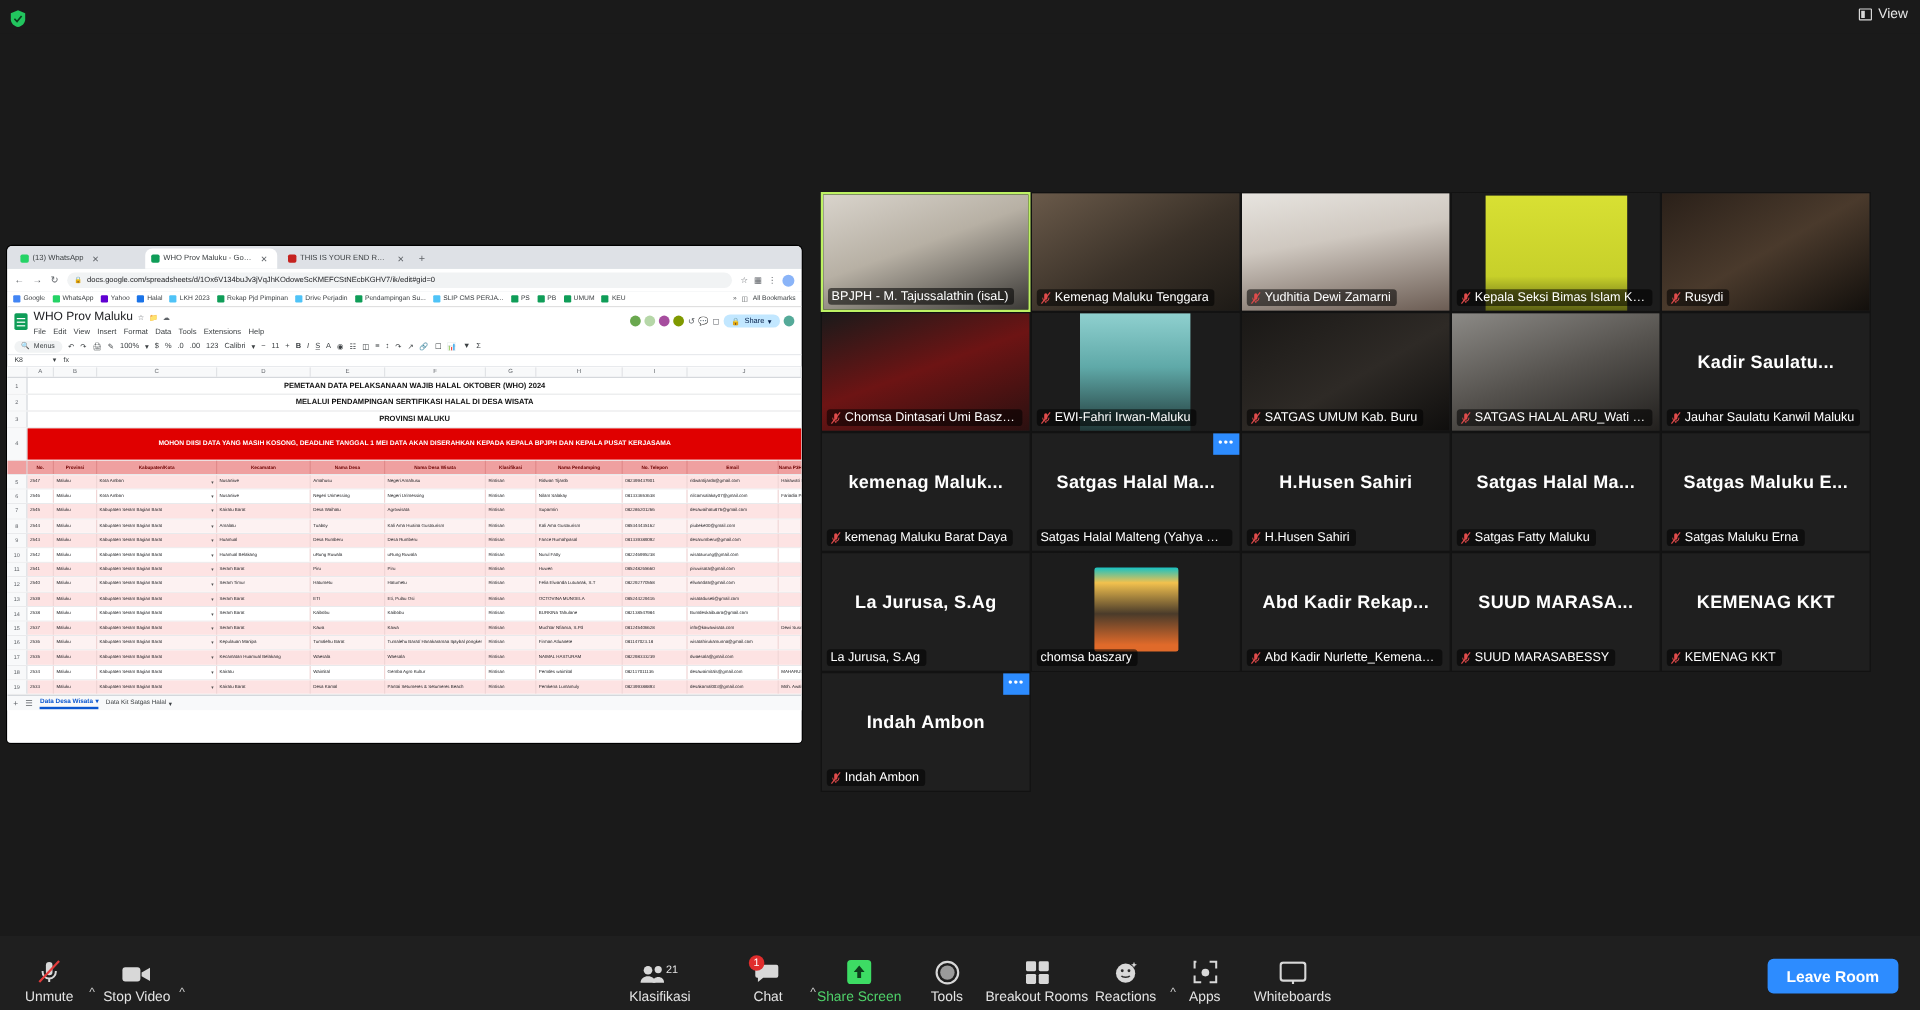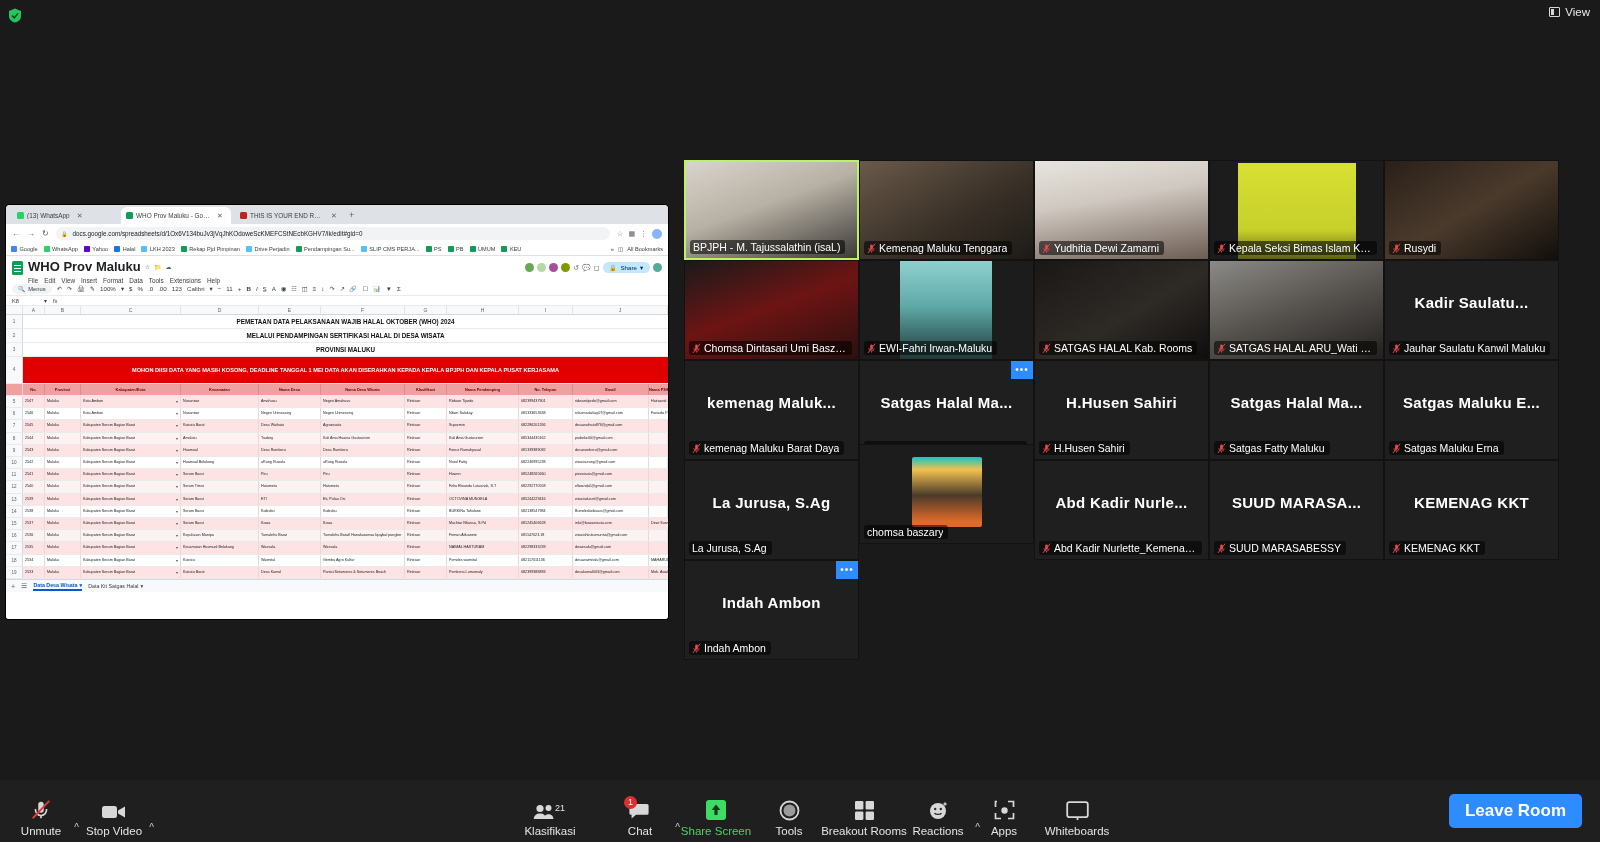--- a/index.html
+++ b/index.html
@@ -50,21 +50,21 @@
   .bmk i { width: 6px; height: 6px; border-radius: 1px; display: inline-block; flex: none; }
   .bmk-right { margin-left: auto; display: flex; align-items: center; gap: 4px; font-size: 5.6px; color: #3c4043; }
 
   
   .gs { background: #fff; height: 363px; position: relative; }
   .gs-head { display: flex; align-items: flex-start; padding: 3px 6px 0 6px; height: 26px; }
   .gs-logo { width: 11px; height: 14px; background: #0f9d58; border-radius: 1.5px; margin-right: 5px; margin-top: 2px;
     position: relative; }
   .gs-logo::after { content:""; position:absolute; left:2px; top:4px; width:7px; height:1px; background:#fff;
     box-shadow: 0 3px 0 #fff, 0 6px 0 #fff; }
-  .gs-title { font-size: 13px; color: #202124; font-weight: 700; }
+  .gs-title { font-size: 10px; color: #202124; font-weight: 400; }
   .gs-titrow { display: flex; align-items: center; gap: 4px; }
   .gs-star { font-size: 6px; color: #5f6368; }
   .gs-menu { display: flex; gap: 6px; font-size: 6.4px; color: #3c4043; margin-top: 3px; }
   .gs-hright { margin-left: auto; display: flex; align-items: center; gap: 3px; margin-top: 3px; }
   .pill { height: 11px; padding: 0 7px; border-radius: 6px; background: #c2e7ff; font-size: 6.2px;
     color: #041e49; display: flex; align-items: center; gap: 3px; }
   .circ { width: 9px; height: 9px; border-radius: 50%; display: inline-block; }
 
   .gs-toolbar { height: 14px; display: flex; align-items: center; gap: 5px; padding: 0 6px;
     font-size: 6.2px; color: #3c4043; border-bottom: 1px solid #e8eaed; }
@@ -128,21 +128,21 @@
   .tb-item { position: absolute; bottom: 5px; display: flex; flex-direction: column;
     align-items: center; width: 76px; cursor: pointer; }
   .tb-ico { height: 22px; display: flex; align-items: flex-end; justify-content: center; position: relative; }
   .tb-lbl { font-size: 11.5px; color: #e4e4e4; margin-top: 4px; white-space: nowrap; }
   .tb-lbl.green { color: #4fd16a; }
   .caret { position: absolute; color: #cfcfcf; font-size: 10px; bottom: 4px; }
   .badge { position: absolute; top: -3px; right: 14px; background: #e02d2d; color: #fff;
     font-size: 9px; border-radius: 8px; min-width: 13px; height: 13px; line-height: 13px;
     text-align: center; padding: 0 3px; }
   .leave { position: absolute; right: 18px; bottom: 14px; background: #2d8cff; color: #fff;
-    font-size: 17px; font-weight: bold; border-radius: 5px; padding: 7px 16px; border: none;
+    font-size: 13px; font-weight: bold; border-radius: 5px; padding: 7px 16px; border: none;
     cursor: pointer; font-family: "Liberation Sans", sans-serif; }
 </style>
 </head>
 <body>
 
 <div id="app">
 
   <div class="topbar">
     <svg class="shield" viewBox="0 0 14 15">
       <path d="M7 0.6 L13 3 V8 C13 11.5 10.3 13.8 7 14.5 C3.7 13.8 1 11.5 1 8 V3 Z" fill="#22c55e"></path>
@@ -730,21 +730,21 @@
       </div>
       <div class="tile" style="left: 350px; top: 100px; width: 175px; height: 100px;">
         <div class="bg" style="background: linear-gradient(150deg, rgb(26, 24, 22) 0%, rgb(46, 42, 38) 55%, rgb(15, 14, 13) 100%);"></div>
         <div class="namechip">
           <svg class="mutedico" viewBox="0 0 12 14">
             <path d="M6 1.5a1.8 1.8 0 0 1 1.8 1.8v3.6a1.8 1.8 0 0 1-3.6 0V3.3A1.8 1.8 0 0 1 6 1.5z" fill="#e04b4b"></path>
             <path d="M2.6 6.4v.6a3.4 3.4 0 0 0 6.8 0v-.6" stroke="#e04b4b" stroke-width="1.1" fill="none"></path>
             <line x1="6" y1="10.4" x2="6" y2="12.4" stroke="#e04b4b" stroke-width="1.1"></line>
             <line x1="1.2" y1="13" x2="10.8" y2="0.6" stroke="#e04b4b" stroke-width="1.3"></line>
           </svg>
-          <span class="nm">SATGAS HALAL Kab. Rooms</span>
+          <span class="nm">SATGAS UMUM Kab. Buru</span>
         </div>
       </div>
       <div class="tile" style="left: 525px; top: 100px; width: 175px; height: 100px;">
         <div class="bg" style="background: linear-gradient(160deg, rgb(140, 138, 134) 0%, rgb(85, 82, 78) 50%, rgb(34, 32, 30) 100%);"></div>
         <div class="namechip">
           <svg class="mutedico" viewBox="0 0 12 14">
             <path d="M6 1.5a1.8 1.8 0 0 1 1.8 1.8v3.6a1.8 1.8 0 0 1-3.6 0V3.3A1.8 1.8 0 0 1 6 1.5z" fill="#e04b4b"></path>
             <path d="M2.6 6.4v.6a3.4 3.4 0 0 0 6.8 0v-.6" stroke="#e04b4b" stroke-width="1.1" fill="none"></path>
             <line x1="6" y1="10.4" x2="6" y2="12.4" stroke="#e04b4b" stroke-width="1.1"></line>
             <line x1="1.2" y1="13" x2="10.8" y2="0.6" stroke="#e04b4b" stroke-width="1.3"></line>
@@ -818,29 +818,29 @@
           </svg>
           <span class="nm">Satgas Maluku Erna</span>
         </div>
       </div>
       <div class="tile" style="left: 0px; top: 300px; width: 175px; height: 100px;">
         <div class="initials">La Jurusa, S.Ag</div>
         <div class="namechip">
           <span class="nm">La Jurusa, S.Ag</span>
         </div>
       </div>
-      <div class="tile" style="left: 175px; top: 284px; width: 175px; height: 100px; text-decoration: underline;">
+      <div class="tile" style="left: 175px; top: 300px; width: 175px; height: 100px; text-decoration: underline;">
         <div class="bg" style="background: linear-gradient(rgb(28, 28, 28) 0%, rgb(28, 28, 28) 100%);"></div>
         <div class="selfimg" style="background: linear-gradient(rgb(25, 194, 194) 0%, rgb(242, 193, 78) 18%, rgb(74, 59, 42) 55%, rgb(224, 106, 42) 92%); border-radius: 2px;"></div>
         <div class="namechip">
           <span class="nm">chomsa baszary</span>
         </div>
       </div>
       <div class="tile" style="left: 350px; top: 300px; width: 175px; height: 100px;">
-        <div class="initials">Abd  Kadir  Nurle...</div>
+        <div class="initials">Abd  Kadir  Rekap...</div>
         <div class="namechip">
           <svg class="mutedico" viewBox="0 0 12 14">
             <path d="M6 1.5a1.8 1.8 0 0 1 1.8 1.8v3.6a1.8 1.8 0 0 1-3.6 0V3.3A1.8 1.8 0 0 1 6 1.5z" fill="#e04b4b"></path>
             <path d="M2.6 6.4v.6a3.4 3.4 0 0 0 6.8 0v-.6" stroke="#e04b4b" stroke-width="1.1" fill="none"></path>
             <line x1="6" y1="10.4" x2="6" y2="12.4" stroke="#e04b4b" stroke-width="1.1"></line>
             <line x1="1.2" y1="13" x2="10.8" y2="0.6" stroke="#e04b4b" stroke-width="1.3"></line>
           </svg>
           <span class="nm">Abd Kadir Nurlette_Kemenag ...</span>
         </div>
       </div>

